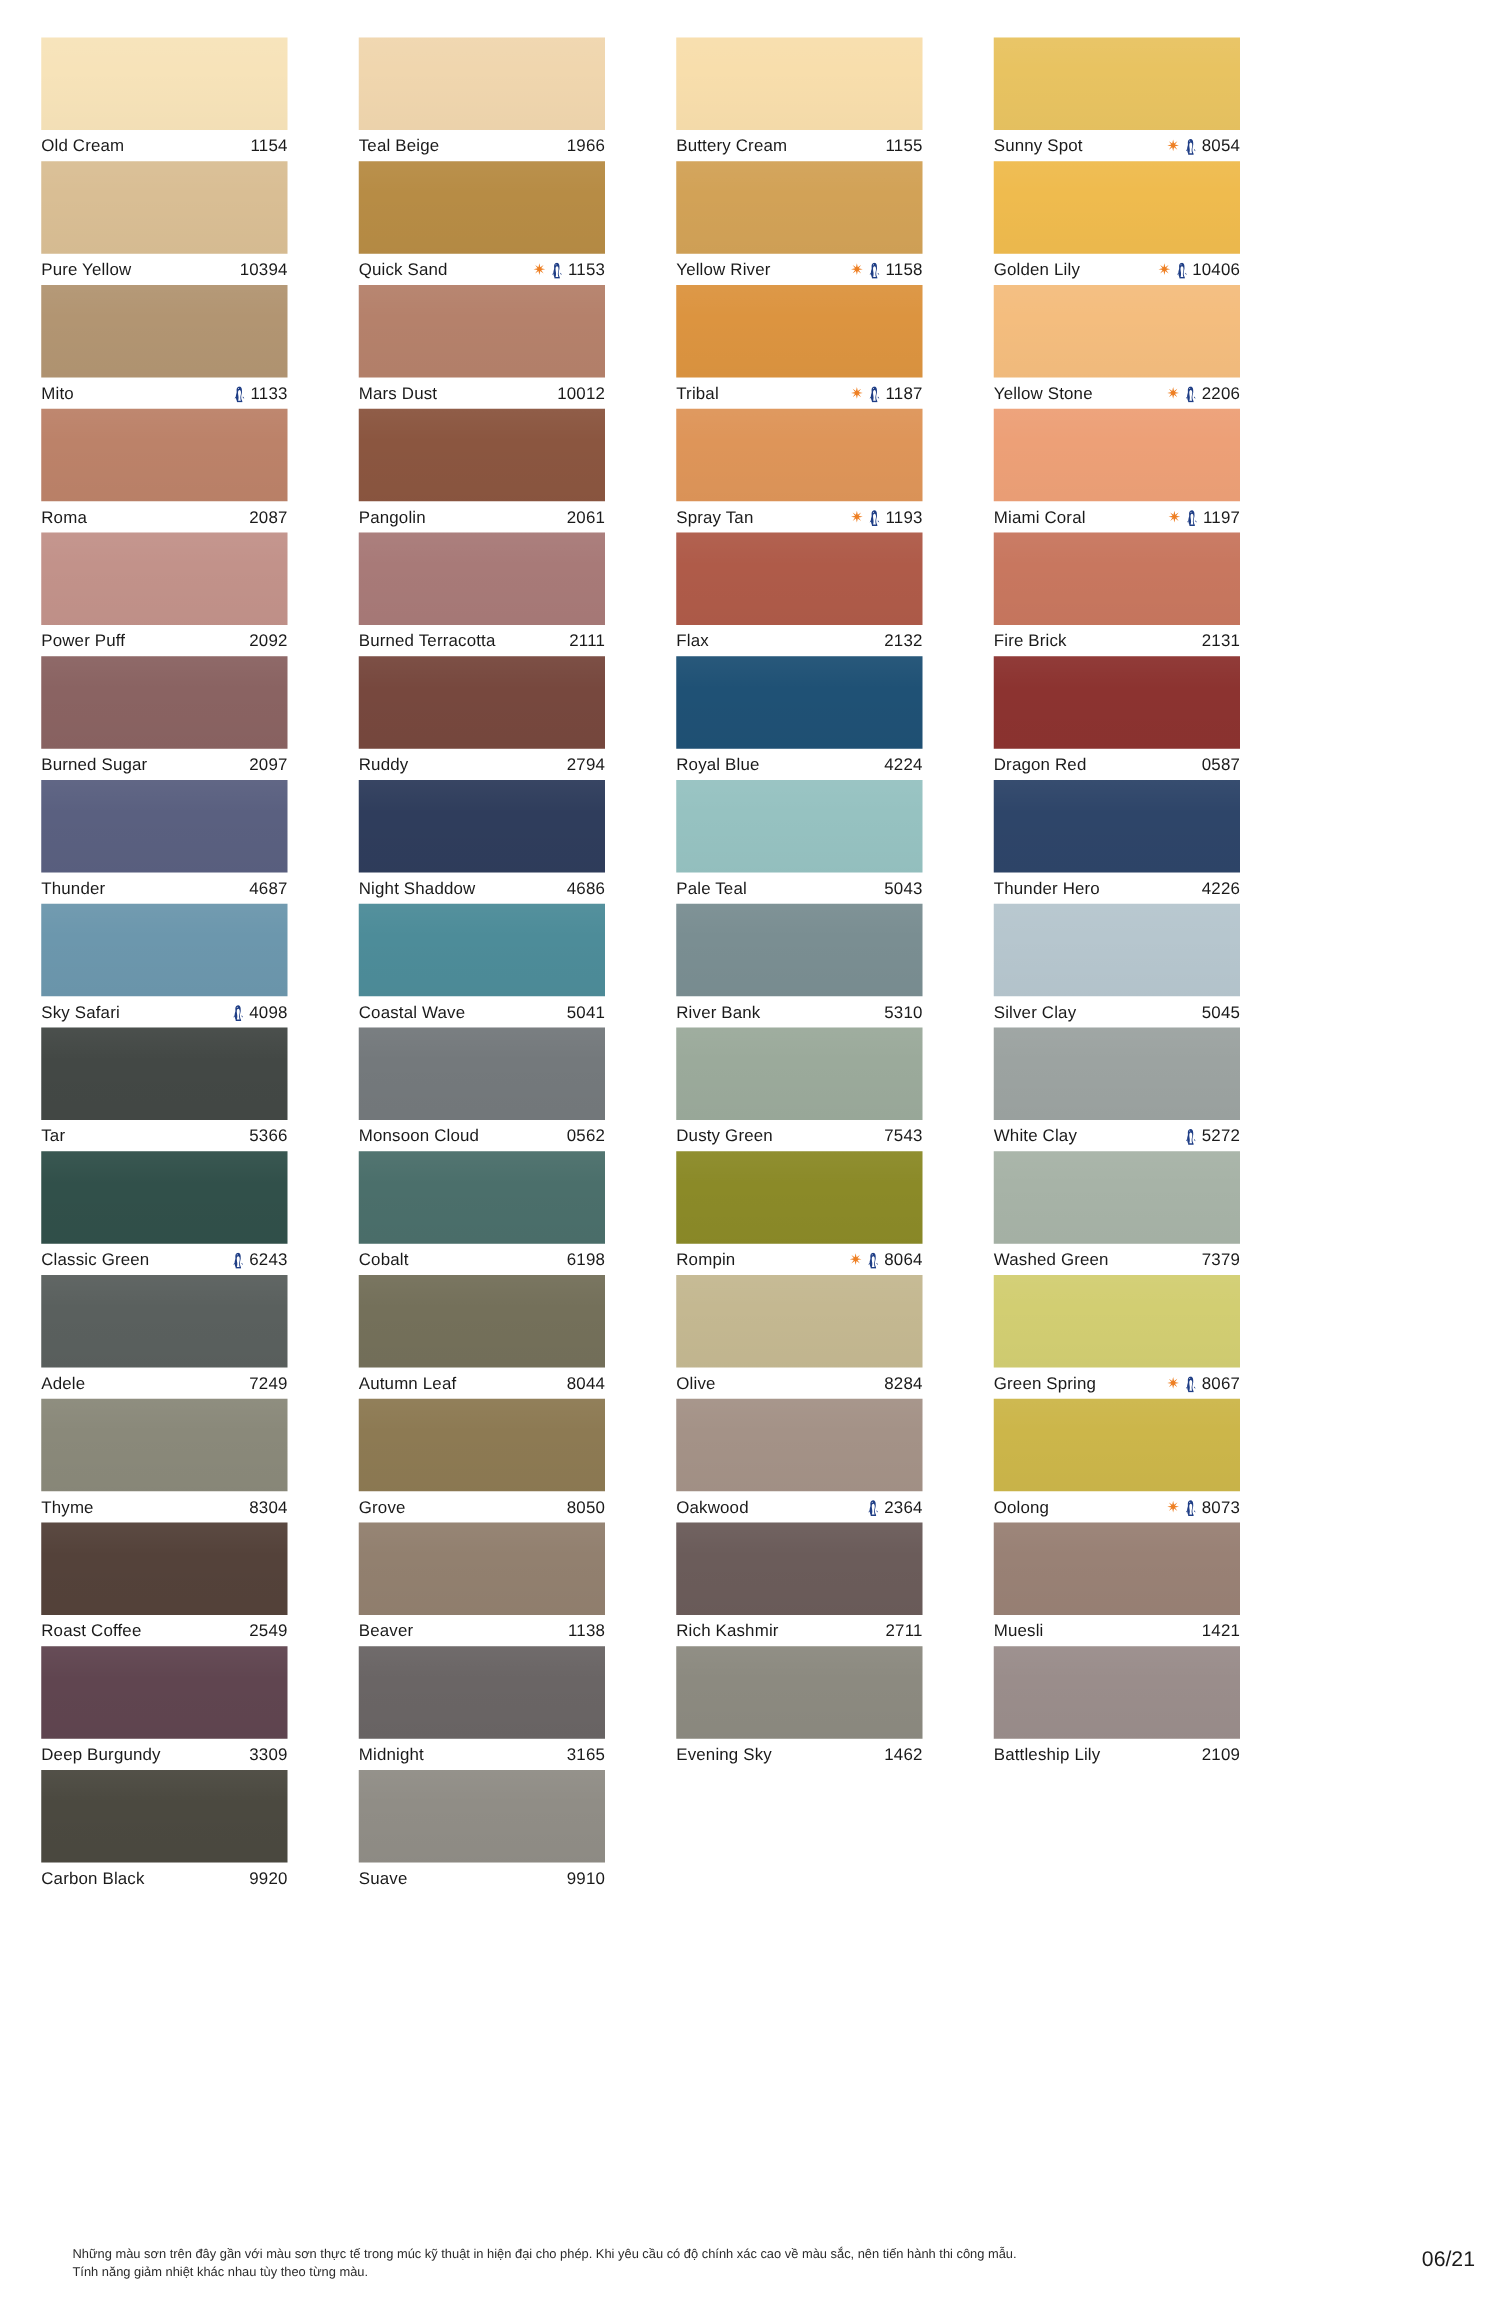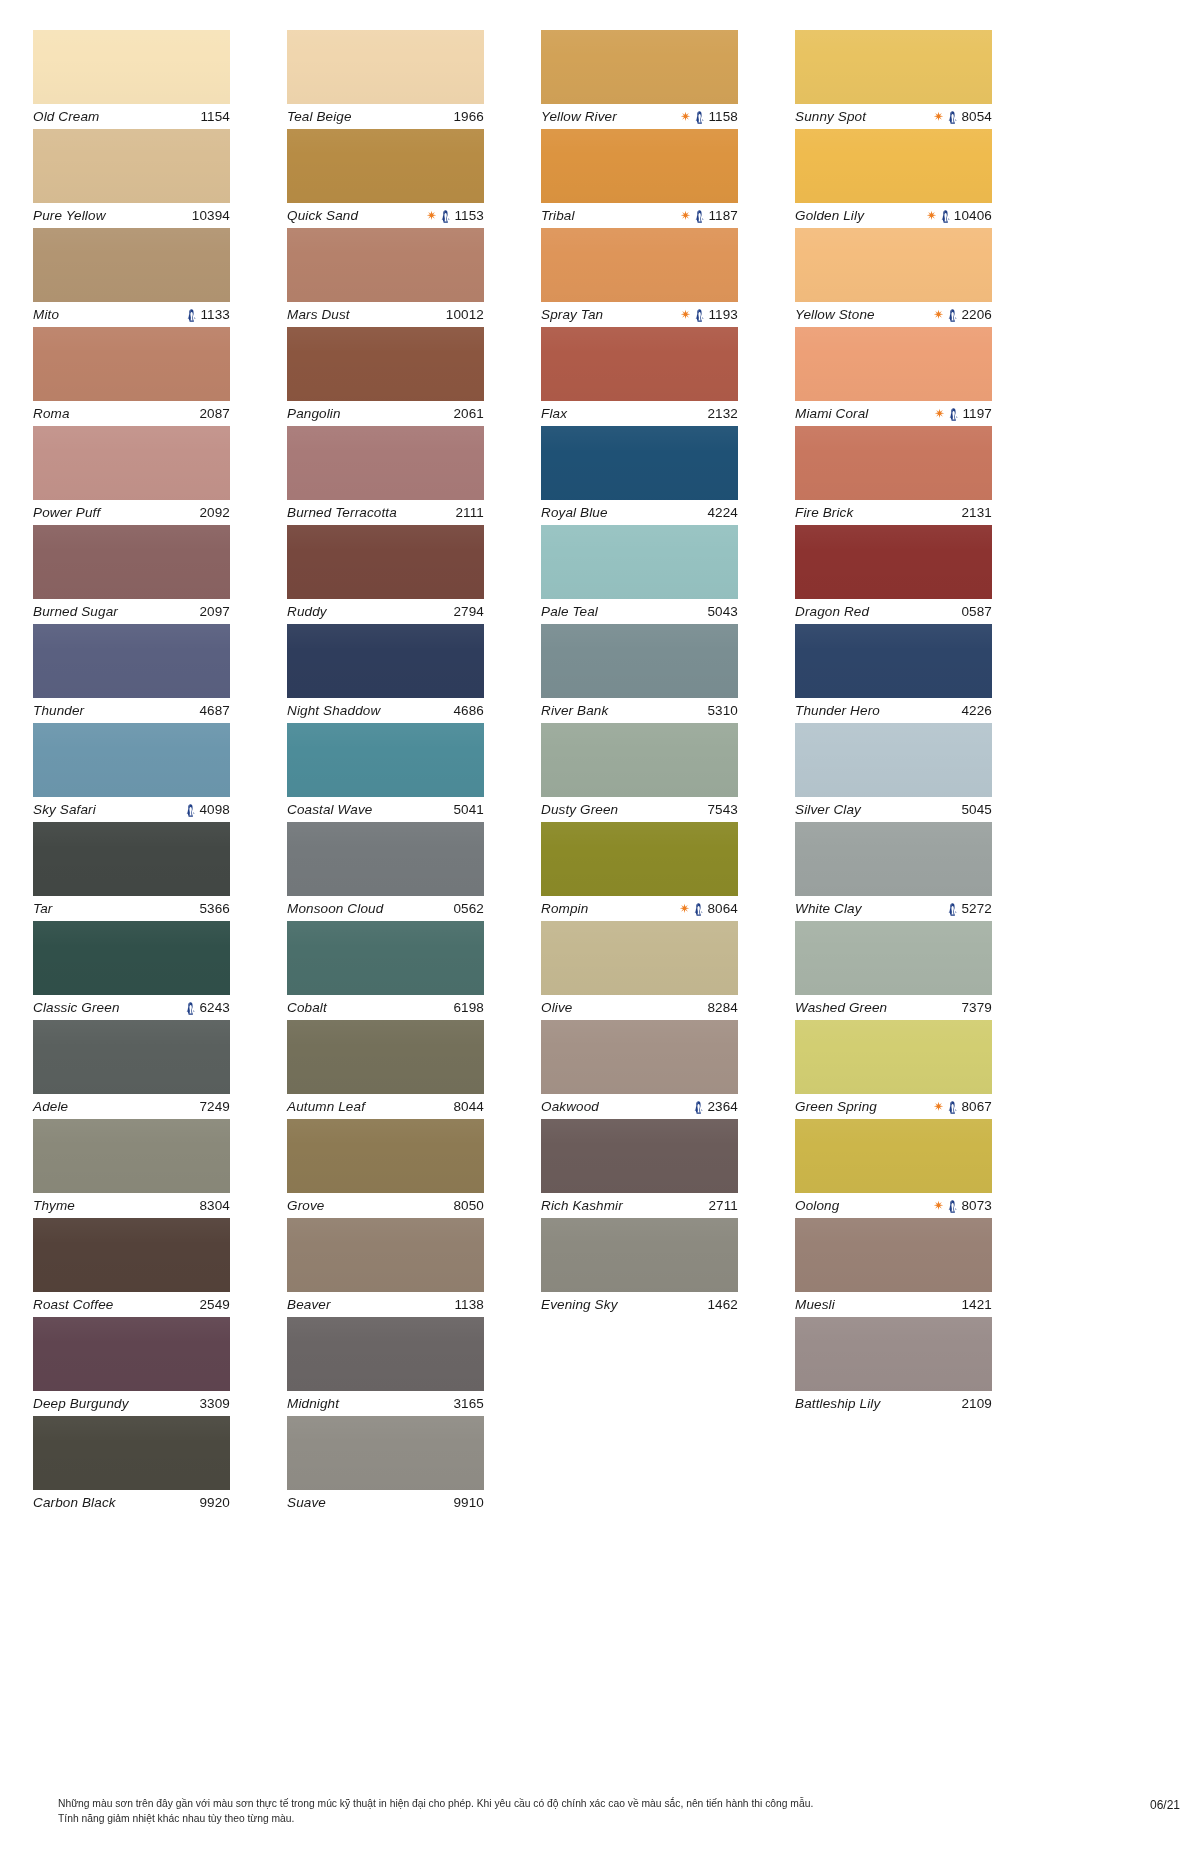--- a/index.html
+++ b/index.html
@@ -61,21 +61,20 @@
     align-items: center;
     justify-content: space-between;
     font-size: 13.5px;
     line-height: 1;
     letter-spacing: 0.01em;
     background: #fff;
   }
   .swatch-name {
     white-space: nowrap;
     color: #1a1a1a;
-    font-style: italic;
   }
   .swatch-right {
     display: flex;
     align-items: center;
     gap: 4px;
     white-space: nowrap;
   }
   .swatch-code {
     color: #1a1a1a;
     font-size: 13.5px;
@@ -109,21 +108,21 @@
   }
   .footer-text {
     font-size: 10.3px;
     line-height: 1.5;
     color: #2b2b2b;
     max-width: 950px;
   }
   .footer-text .line2 {
   }
   .footer-date {
-    font-size: 12px;
+    font-size: 17px;
     color: #1a1a1a;
     padding-top: 2px;
     white-space: nowrap;
   }
 </style>
 </head>
 <body>
 
 <div class="sheet">
   <div class="grid" id="grid">
@@ -426,20 +425,29 @@
           <div class="swatch-chip" style="background: rgb(144, 141, 134);"></div>
           <div class="swatch-meta">
             <span class="swatch-name">Suave</span>
             <span class="swatch-right">
               <span class="swatch-code">9910</span>
             </span>
           </div>
         </div>
       </div>
       <div class="col">
+        <div class="swatch-cell">
+          <div class="swatch-chip" style="background: rgb(248, 222, 172);"></div>
+          <div class="swatch-meta">
+            <span class="swatch-name">Buttery Cream</span>
+            <span class="swatch-right">
+              <span class="swatch-code">1155</span>
+            </span>
+          </div>
+        </div>
         <div class="swatch-cell">
           <div class="swatch-chip" style="background: rgb(210, 162, 87);"></div>
           <div class="swatch-meta">
             <span class="swatch-name">Yellow River</span>
             <span class="swatch-right">
               <span class="icon-star"><svg viewBox="0 0 24 24" width="11" height="11" aria-hidden="true">
                   <path fill="#EE7F23" d="M12 1.4 L13.6 8.4 L19.4 4.2 L15.2 10 L22.2 11.6 L15.2 13.2 L19.4 19 L13.6 14.8 L12 21.8 L10.4 14.8 L4.6 19 L8.8 13.2 L1.8 11.6 L8.8 10 L4.6 4.2 L10.4 8.4 Z"></path>
                 </svg></span>
               <span class="icon-penguin"><svg viewBox="0 0 12 18" width="9" height="13" aria-hidden="true">
                   <path fill="#1F3E86" d="M6.2 0.4c-2.0 0-3.3 1.5-3.3 3.6 0 1.0 .1 1.6 .1 2.4 0 1.6-.9 2.9-.9 5.0 0 2.2 .6 3.6 1.0 4.6 .2 .6 .3 1.1 .2 1.6h6.0c.1-.6-.1-1.1-.4-1.7-.5-1.0-.9-2.3-.9-4.2 0-2.3 .9-3.6 .9-5.3 0-.9-.1-1.4-.1-2.4 0-2.1-1.2-3.6-2.6-3.6z"></path>

